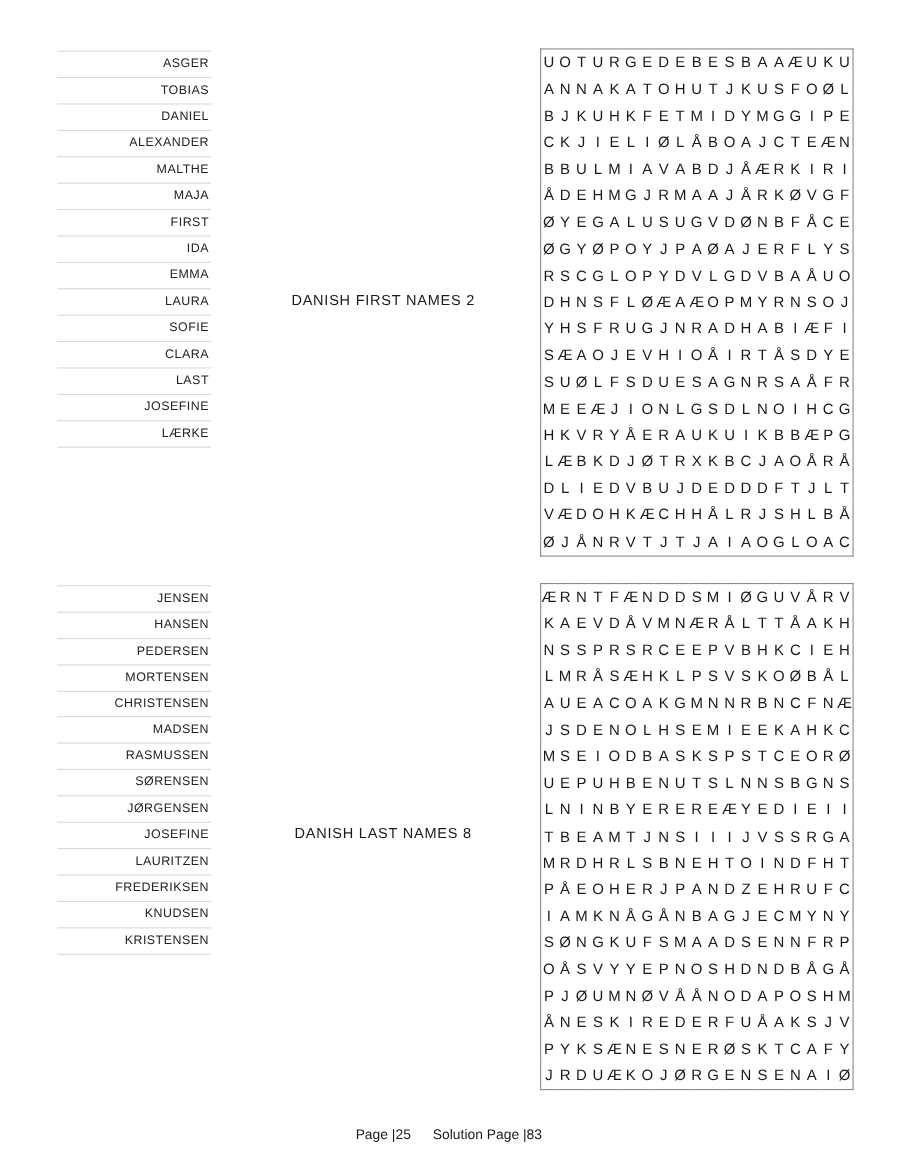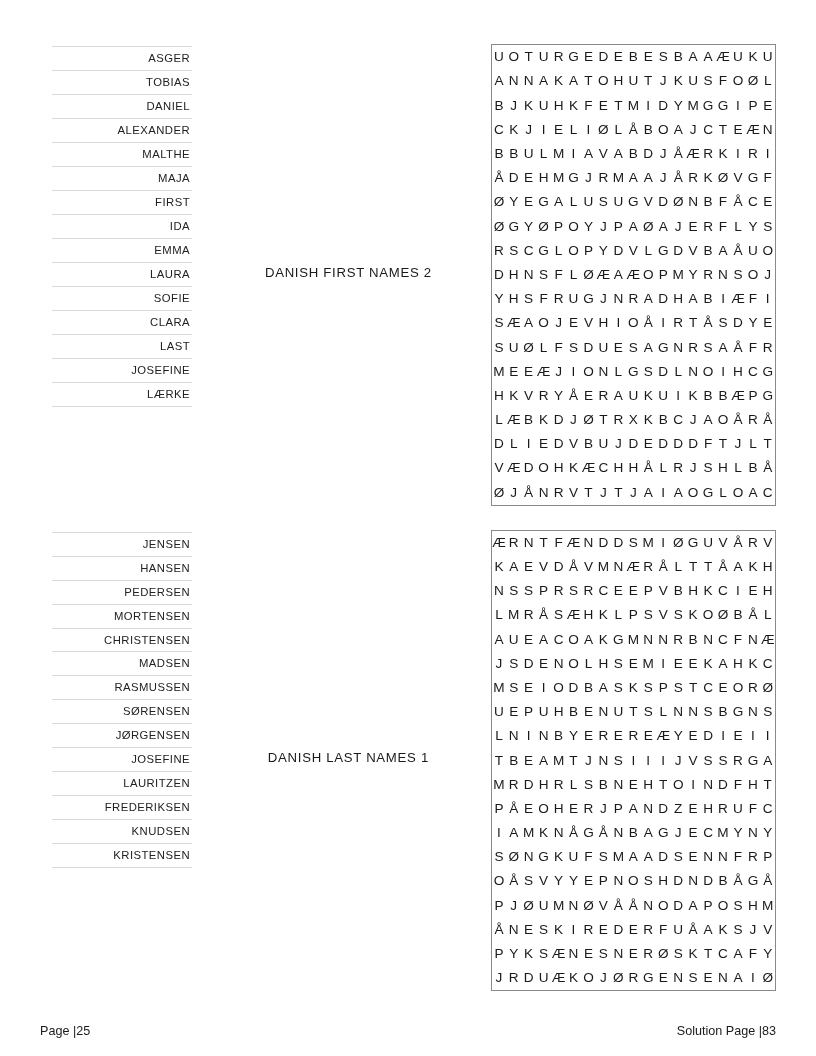--- a/index.html
+++ b/index.html
@@ -79,21 +79,21 @@
     letter-spacing: 0;
   }
 
   
   .footer {
     position: absolute;
     left: 40px;
     right: 40px;
     bottom: 18px;
     display: flex;
-    justify-content: space-between;
+    justify-content: center;
     align-items: baseline;
     font-size: 12.6px;
     color: #1a1a1a;
     gap: 20px;
   }
 </style>
 </head>
 <body>
 
 <div class="page">
@@ -535,21 +535,21 @@
         <div class="word-row">RASMUSSEN</div>
         <div class="word-row">SØRENSEN</div>
         <div class="word-row">JØRGENSEN</div>
         <div class="word-row">JOSEFINE</div>
         <div class="word-row">LAURITZEN</div>
         <div class="word-row">FREDERIKSEN</div>
         <div class="word-row">KNUDSEN</div>
         <div class="word-row">KRISTENSEN</div>
       </div>
     <div class="gridwrap">
-      <div class="grid-title">DANISH LAST NAMES 1</div>
+      <div class="grid-title">DANISH LAST NAMES 8</div>
       <table class="grid">
           <tbody>
             <tr>
               <td>Æ</td>
               <td>R</td>
               <td>N</td>
               <td>T</td>
               <td>F</td>
               <td>Æ</td>
               <td>N</td>

